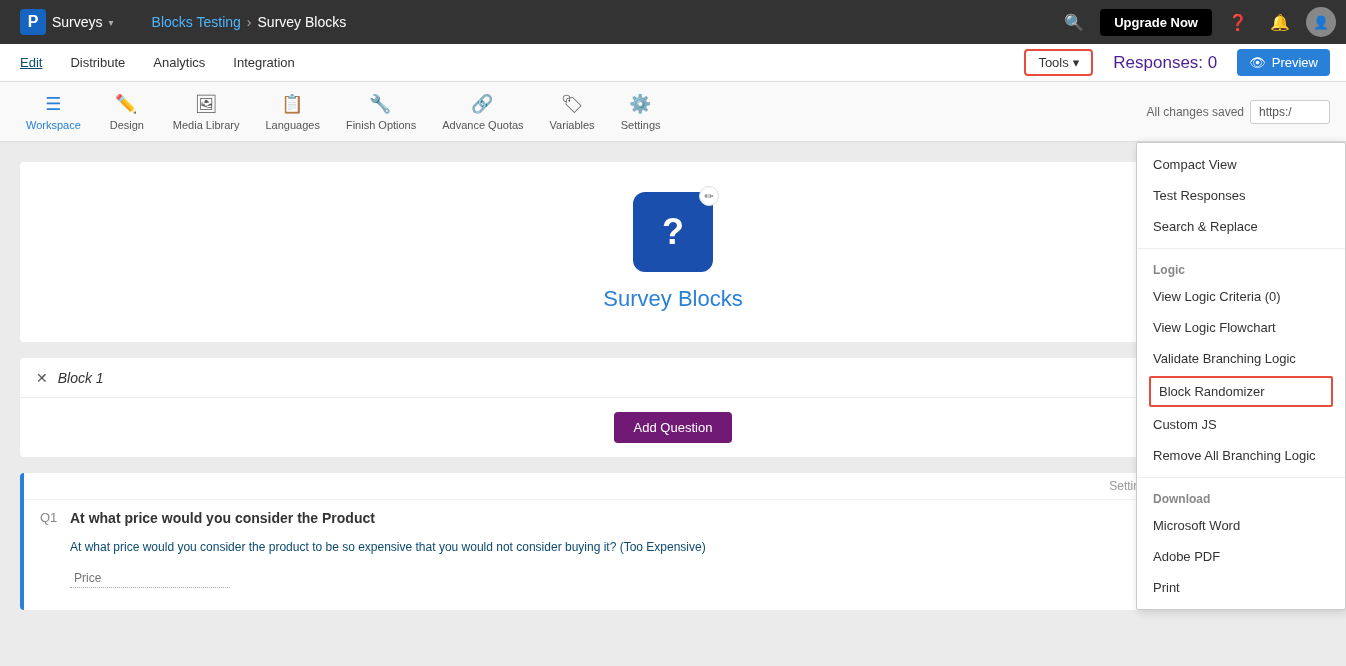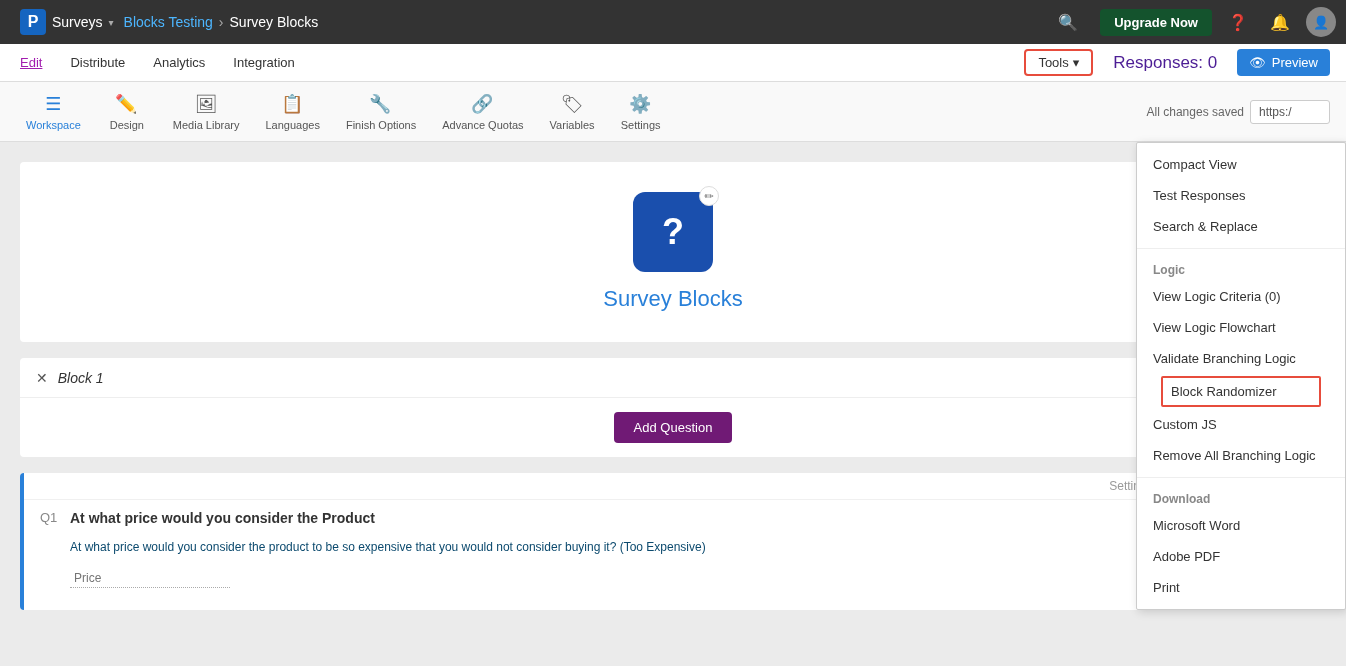--- a/index.html
+++ b/index.html
@@ -22,56 +22,56 @@
       gap: 6px;
       padding: 0 10px;
     }
     .brand-logo .p-icon {
       width: 26px; height: 26px; background: #1565c0; border-radius: 4px;
       display: flex; align-items: center; justify-content: center;
       color: white; font-weight: bold; font-size: 16px;
     }
     .brand-logo .caret { color: #aaa; font-size: 10px; }
     .nav-breadcrumb {
-      display: flex; align-items: center; gap: 6px; color: #ddd; font-size: 14px; flex: 1;
+      display: flex; align-items: center; gap: 6px; color: #ddd; font-size: 14px; flex: 1; margin-left: 28px;
     }
     .nav-breadcrumb .active { color: #4db6ff; text-decoration: none; }
     .nav-breadcrumb .separator { color: #aaa; }
     .nav-breadcrumb .current { color: white; }
     .nav-right {
       display: flex; align-items: center; gap: 10px;
     }
     .nav-icon-btn {
       width: 32px; height: 32px; border-radius: 50%; border: none; cursor: pointer;
       display: flex; align-items: center; justify-content: center; font-size: 16px;
       background: transparent; color: white;
     }
     .upgrade-btn {
-      background: #14532d; color: white; border: none; border-radius: 4px;
-      padding: 6px 14px; font-size: 13px; font-weight: bold; cursor: pointer; margin-left: 6px;
+      background: #000000; color: white; border: none; border-radius: 4px;
+      padding: 6px 14px; font-size: 13px; font-weight: bold; cursor: pointer;
     }
     .avatar {
       width: 30px; height: 30px; border-radius: 50%; background: #888;
       display: flex; align-items: center; justify-content: center; color: white; font-size: 13px;
     }
 
     
     .second-nav {
       background: #fff;
       height: 38px;
       display: flex;
       align-items: center;
       padding: 0 16px;
       border-bottom: 1px solid #ddd;
       gap: 20px;
     }
     .second-nav a {
       color: #333; text-decoration: none; font-size: 13px; padding: 8px 4px;
     }
-    .second-nav a.active { color: #a21caf; text-decoration: underline; }
+    .second-nav a.active { color: #0c4a6e; text-decoration: underline; }
     .second-nav .spacer { flex: 1; }
     .tools-btn {
       background: white; border: 2px solid #e74c3c; color: #333;
       padding: 4px 12px; border-radius: 4px; cursor: pointer; font-size: 13px;
       display: flex; align-items: center; gap: 4px;
     }
     .responses-label { font-size: 17px; color: #4c1d95; }
     .preview-btn {
       background: #2980d9; color: white; border: none; border-radius: 4px;
       padding: 6px 12px; font-size: 13px; cursor: pointer; display: flex; align-items: center; gap: 6px;
@@ -196,21 +196,21 @@
     .dropdown-section { padding: 6px 0; border-bottom: 1px solid #eee; }
     .dropdown-section:last-child { border-bottom: none; }
     .dropdown-item {
       padding: 8px 16px; color: #333; font-size: 13px; cursor: pointer;
       display: block;
     }
     .dropdown-section-title {
       padding: 8px 16px 4px; color: #888; font-size: 12px; font-weight: bold;
     }
     .dropdown-item.highlighted {
-      border: 2px solid #e74c3c; margin: 2px 24px; border-radius: 2px; padding: 6px 8px;
+      border: 2px solid #e74c3c; margin: 2px 12px; border-radius: 2px; padding: 6px 8px;
     }
     .tools-dropdown-wrapper {
       position: relative;
     }
   </style>
 </head>
 <body>
 
 <div class="top-nav">
   <div class="brand-logo">

